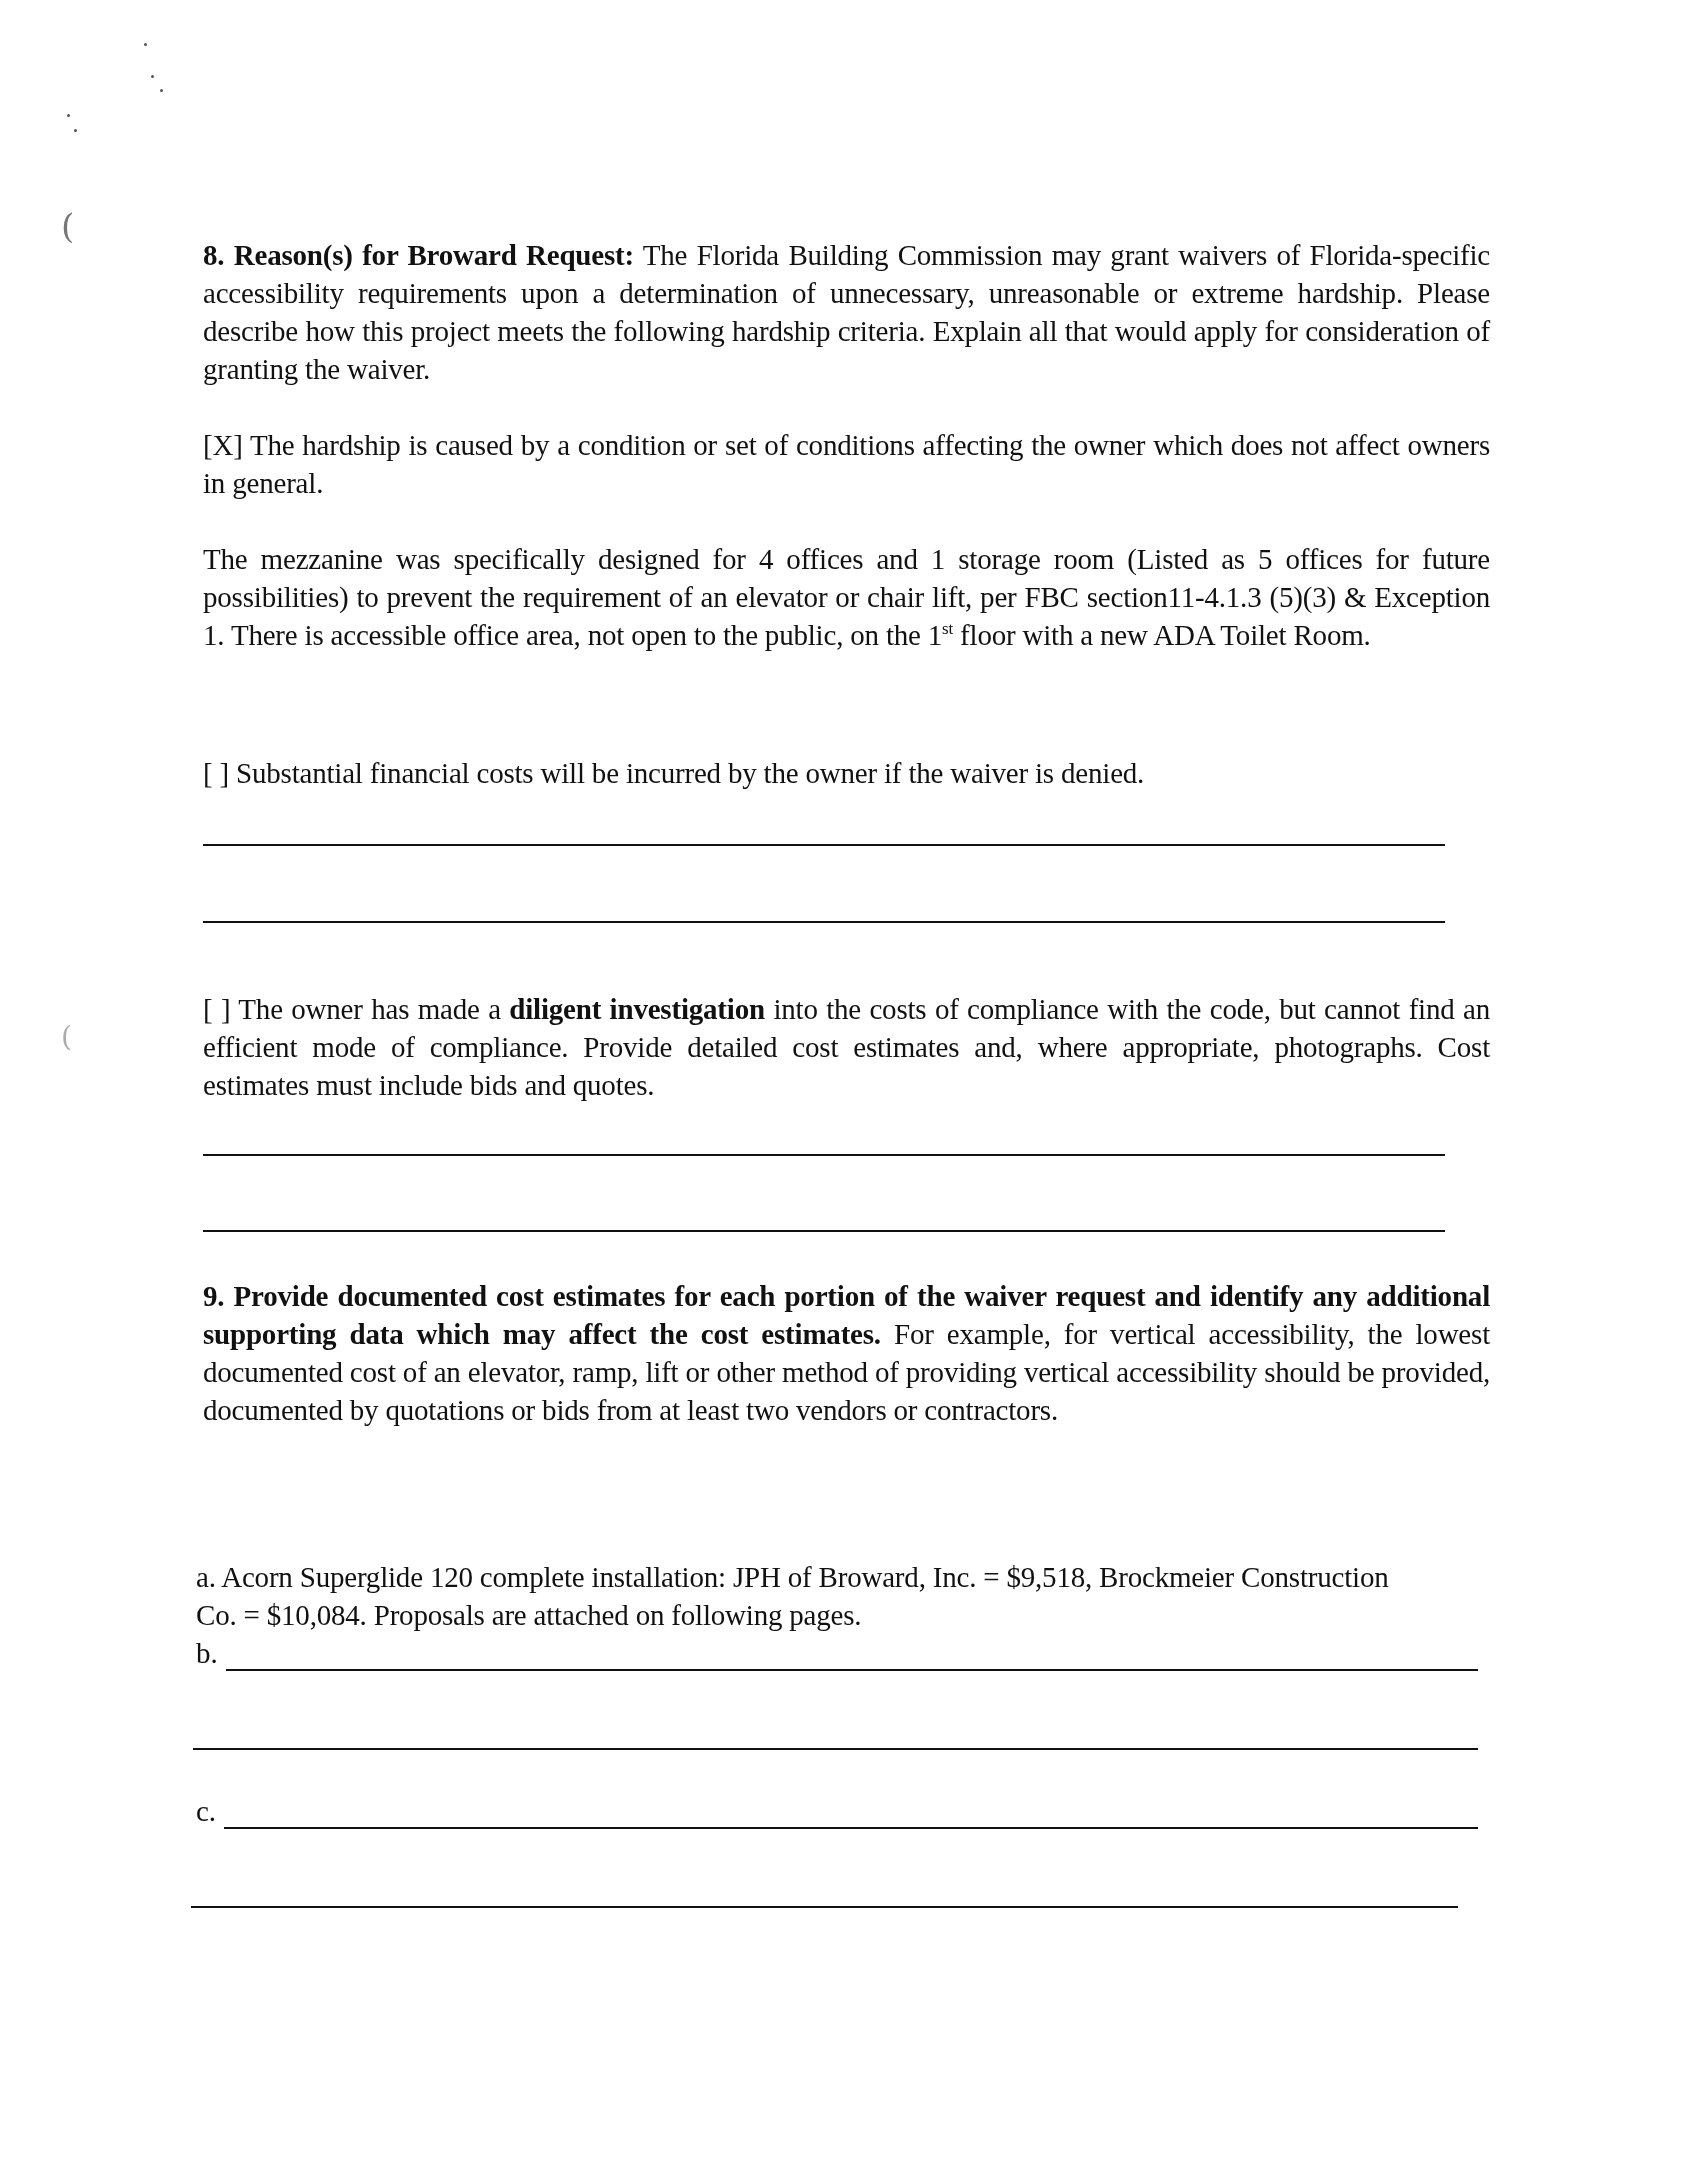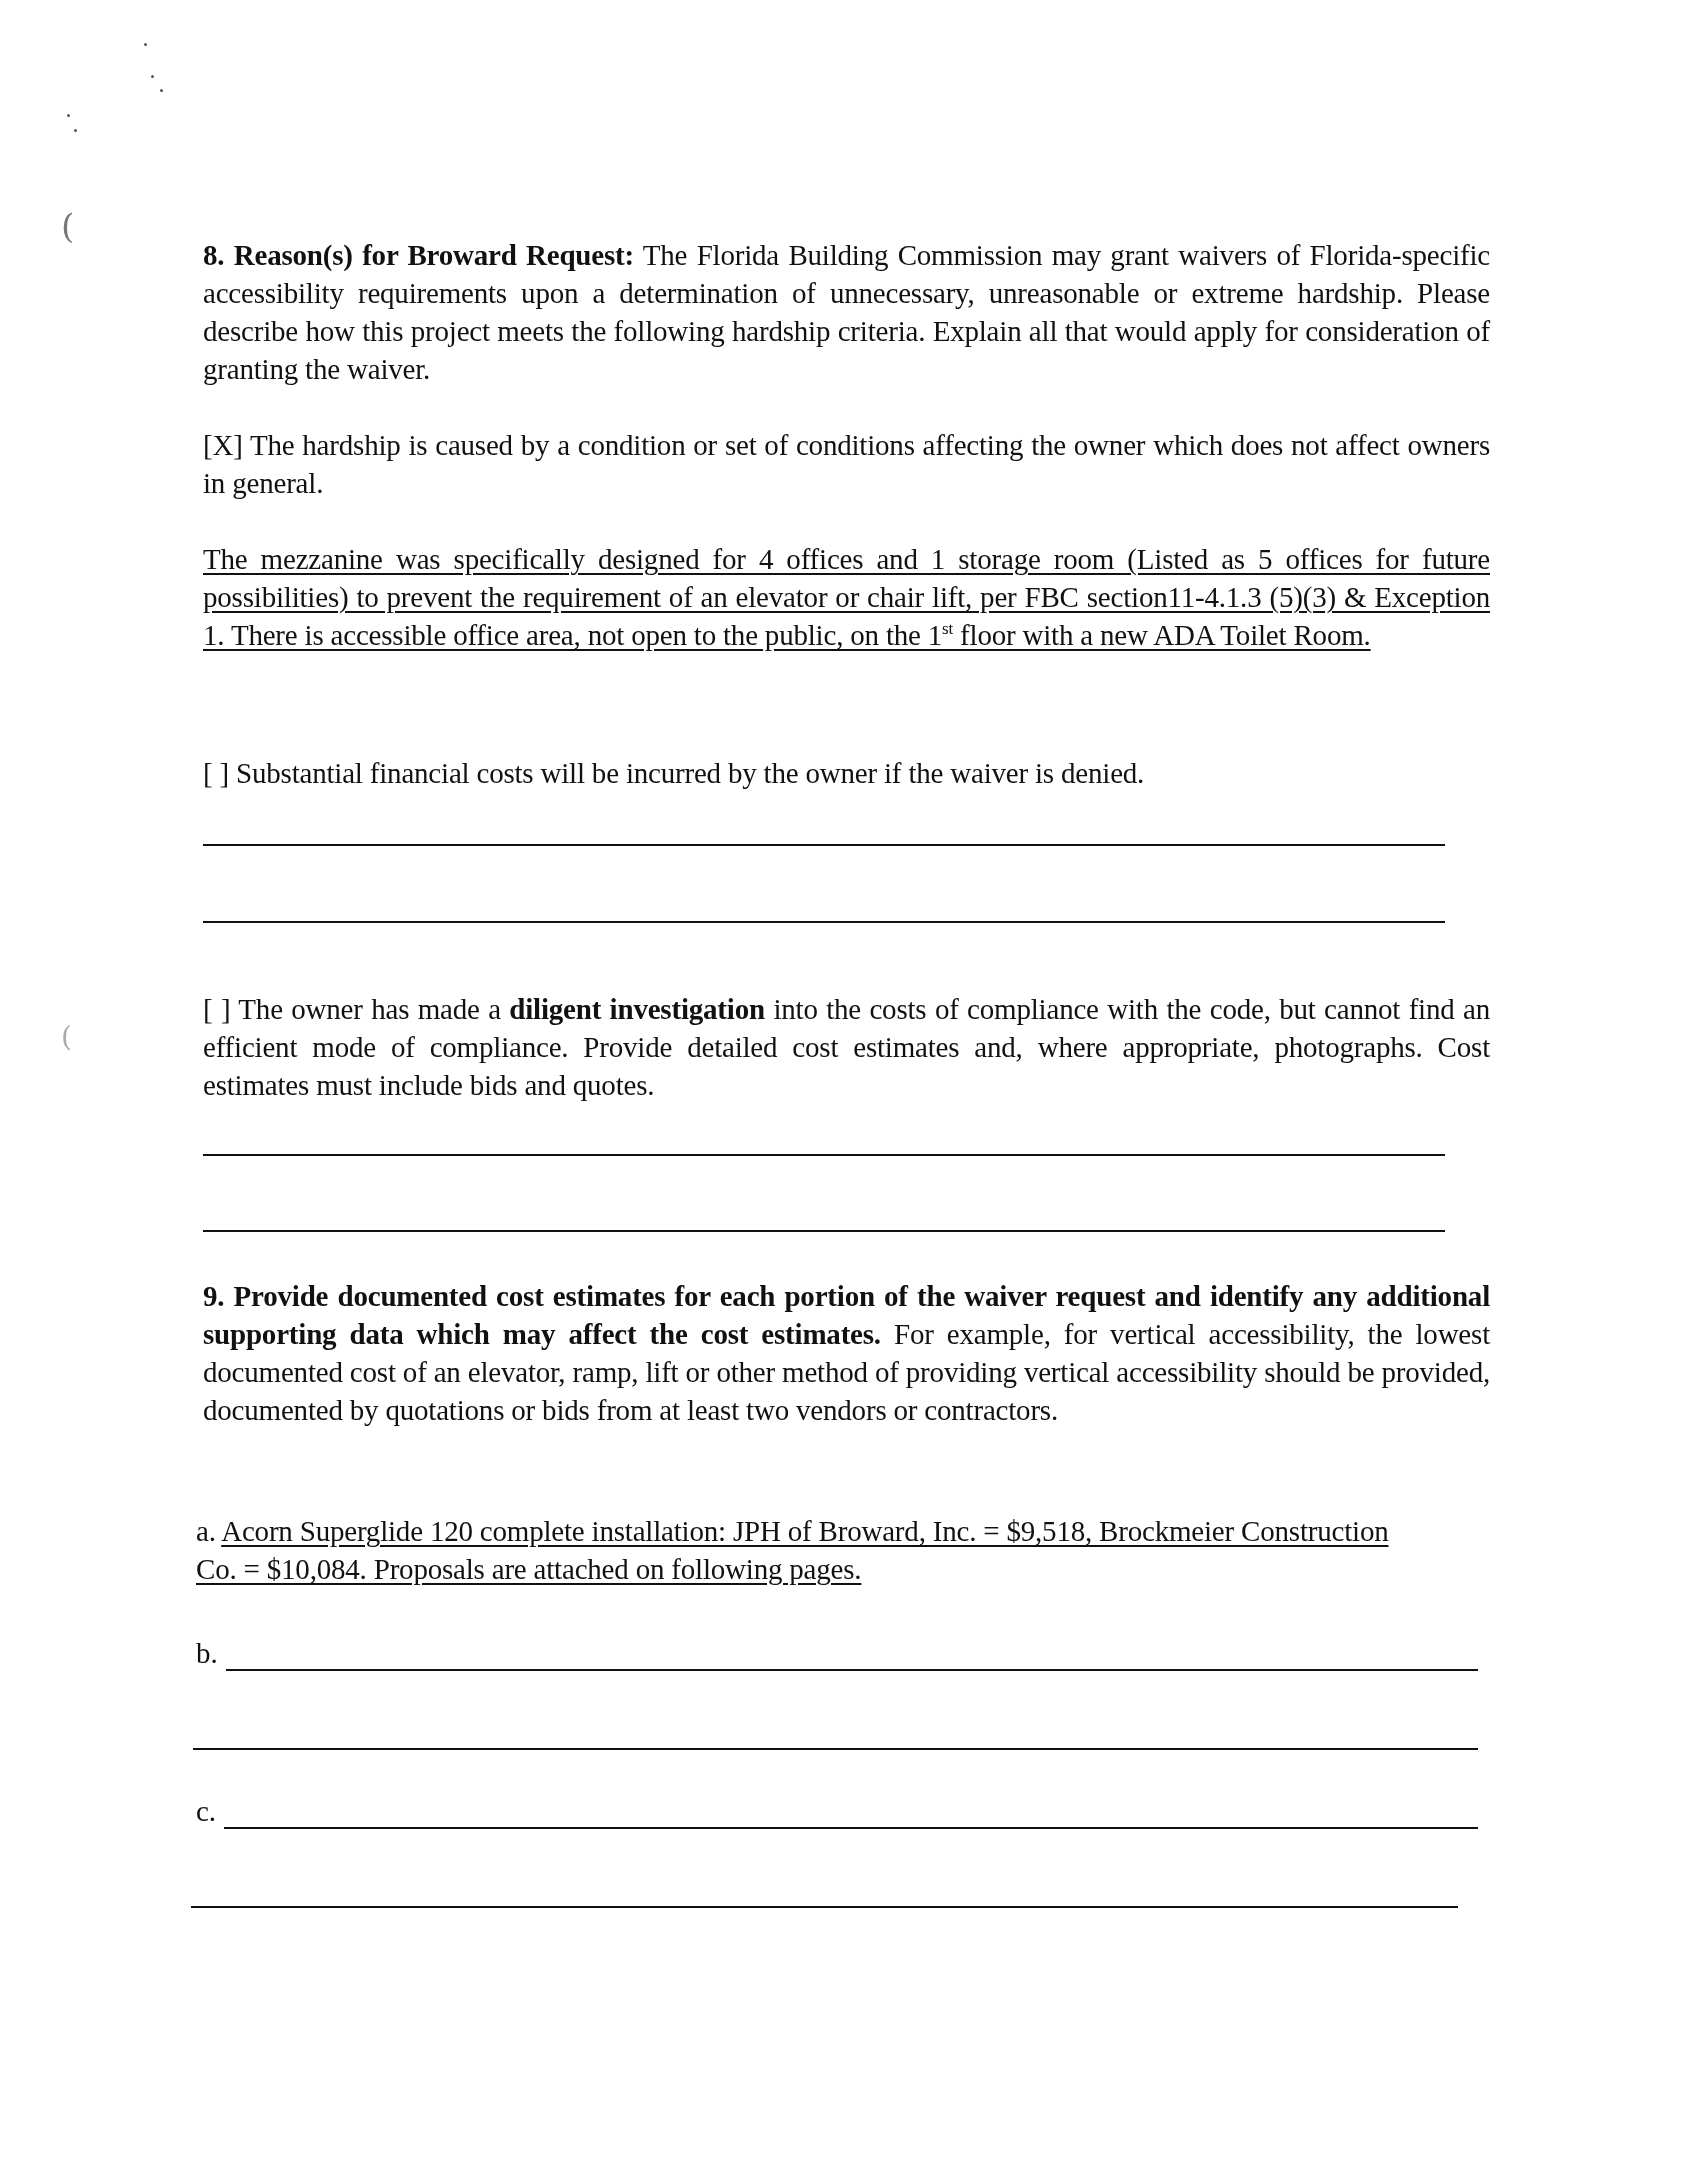--- a/index.html
+++ b/index.html
@@ -24,21 +24,21 @@
     .block {
       position: absolute;
       left: 203px;
       width: 1287px;
       font-size: 29px;
       line-height: 38px;
       text-align: justify;
       letter-spacing: -0.2px;
     }
     .block.left { text-align: left; }
-    .u { text-decoration: underline; text-decoration-thickness: 2px; text-underline-offset: 4px; }
+    .u { text-decoration-thickness: 2px; text-underline-offset: 4px; }
     b { font-weight: bold; }
     .blank-line {
       position: absolute;
       height: 0;
       border-top: 2px solid #111;
     }
     .label {
       position: absolute;
       font-size: 29px;
       line-height: 38px;
@@ -95,21 +95,21 @@
   </div>
   <div class="blank-line" style="left:203px; top:1154px; width:1242px;"></div>
   <div class="blank-line" style="left:203px; top:1230px; width:1242px;"></div>
 
   <div class="block" style="top:1277px;">
     <b>9.</b>
     <b>Provide documented cost estimates for each portion of the waiver request and identify any additional supporting data which may affect the cost estimates.</b>
     <span>For example, for vertical accessibility, the lowest documented cost of an elevator, ramp, lift or other method of providing vertical accessibility should be provided, documented by quotations or bids from at least two vendors or contractors.</span>
   </div>
 
-  <div class="block left" style="top:1512px; width:1218px; left:196px;">
+  <div class="block left" style="top:1558px; width:1218px; left:196px;">
     <span>a.</span>
     <span class="u">Acorn Superglide 120 complete installation: JPH of Broward, Inc. = $9,518, Brockmeier Construction Co. = $10,084.  Proposals are attached on following pages.</span>
   </div>
 
   <span class="label" style="left:196px; top:1634px;">b.</span>
   <div class="blank-line" style="left:226px; top:1669px; width:1252px;"></div>
   <div class="blank-line" style="left:193px; top:1748px; width:1285px;"></div>
 
   <span class="label" style="left:196px; top:1792px;">c.</span>
   <div class="blank-line" style="left:224px; top:1827px; width:1254px;"></div>

